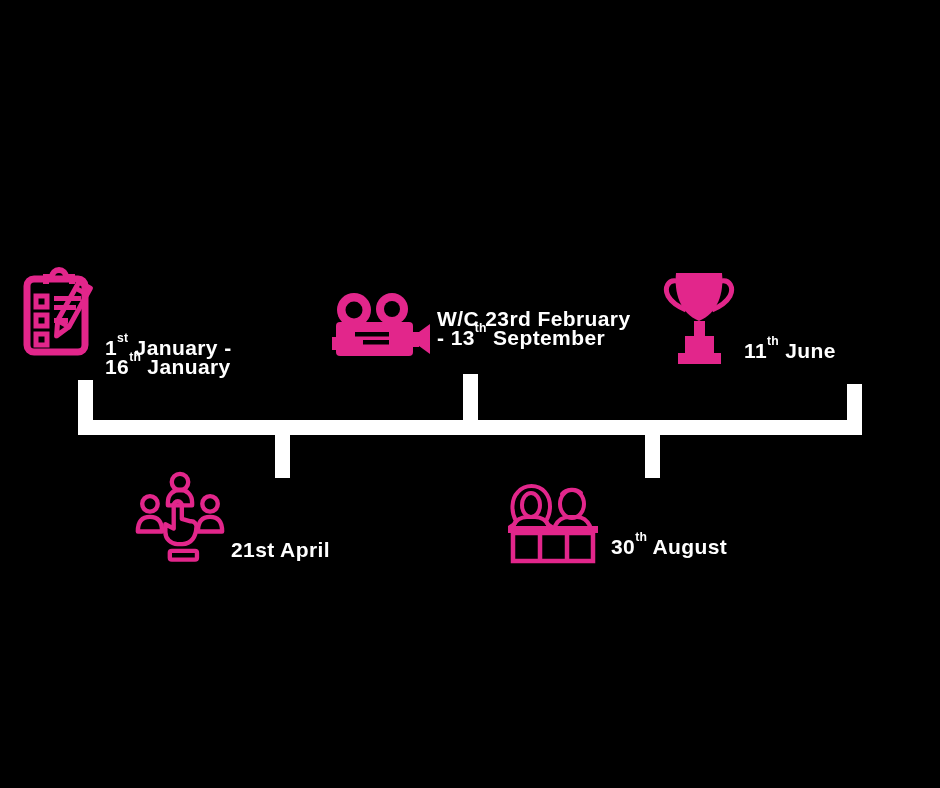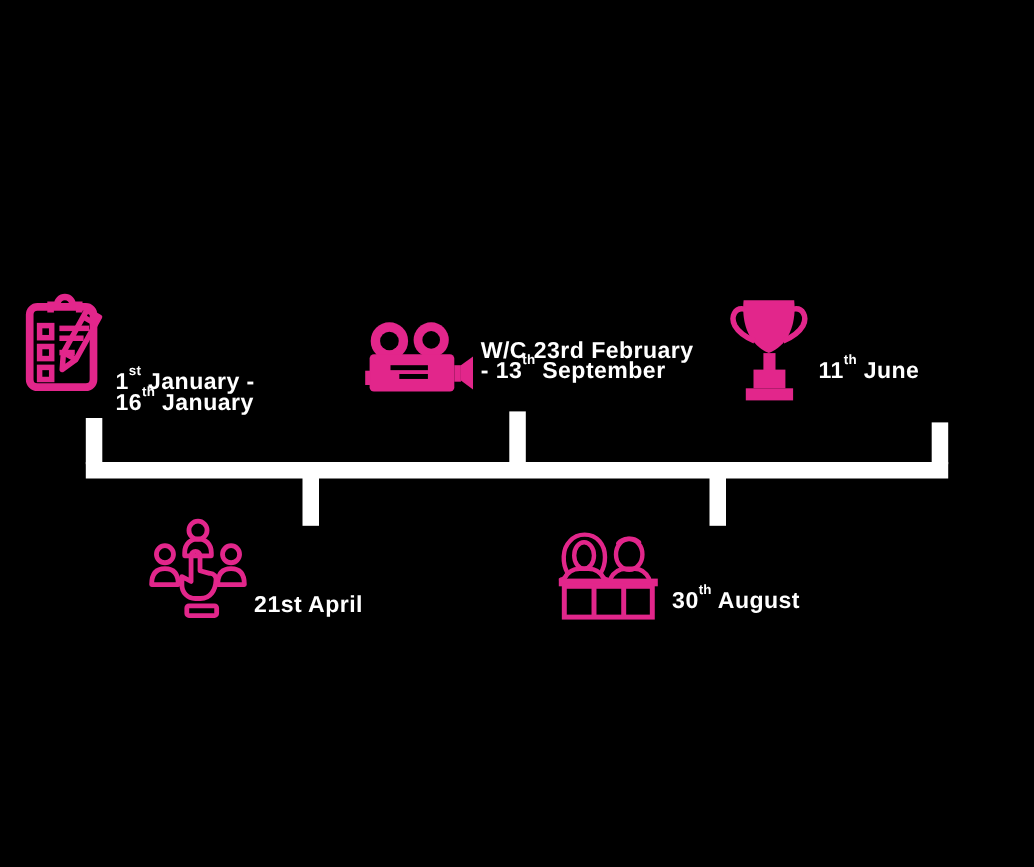--- a/index.html
+++ b/index.html
@@ -129,18 +129,18 @@
     <div class="abs icon" style="left:663px; top:272px; width:72px; height:93px;">
       <svg viewBox="0 0 72 93" xmlns="http://www.w3.org/2000/svg">
         <path d="M13 1 h46 c2 20 -4 40 -23 48 C17 41 11 21 13 1 z" fill="var(--pink)"></path>
         <path d="M14 9 C5 7 1 16 5 24 c4 7 11 11 18 14" fill="none" stroke="var(--pink)" stroke-width="5"></path>
         <path d="M58 9 c9 -2 13 7 9 15 c-4 7 -11 11 -18 14" fill="none" stroke="var(--pink)" stroke-width="5"></path>
         <rect x="31" y="49" width="11" height="16" fill="var(--pink)"></rect>
         <rect x="22" y="64" width="29" height="17" fill="var(--pink)"></rect>
         <rect x="15" y="81" width="43" height="11" fill="var(--pink)"></rect>
       </svg>
     </div>
-    <div class="abs label" style="left:744px; top:328px;">
+    <div class="abs label" style="left:744px; top:341px;">
       <div><span>11</span><sup>th</sup><span> June</span></div>
     </div>
   </div>
 
 </div>
 
 </body></html>

